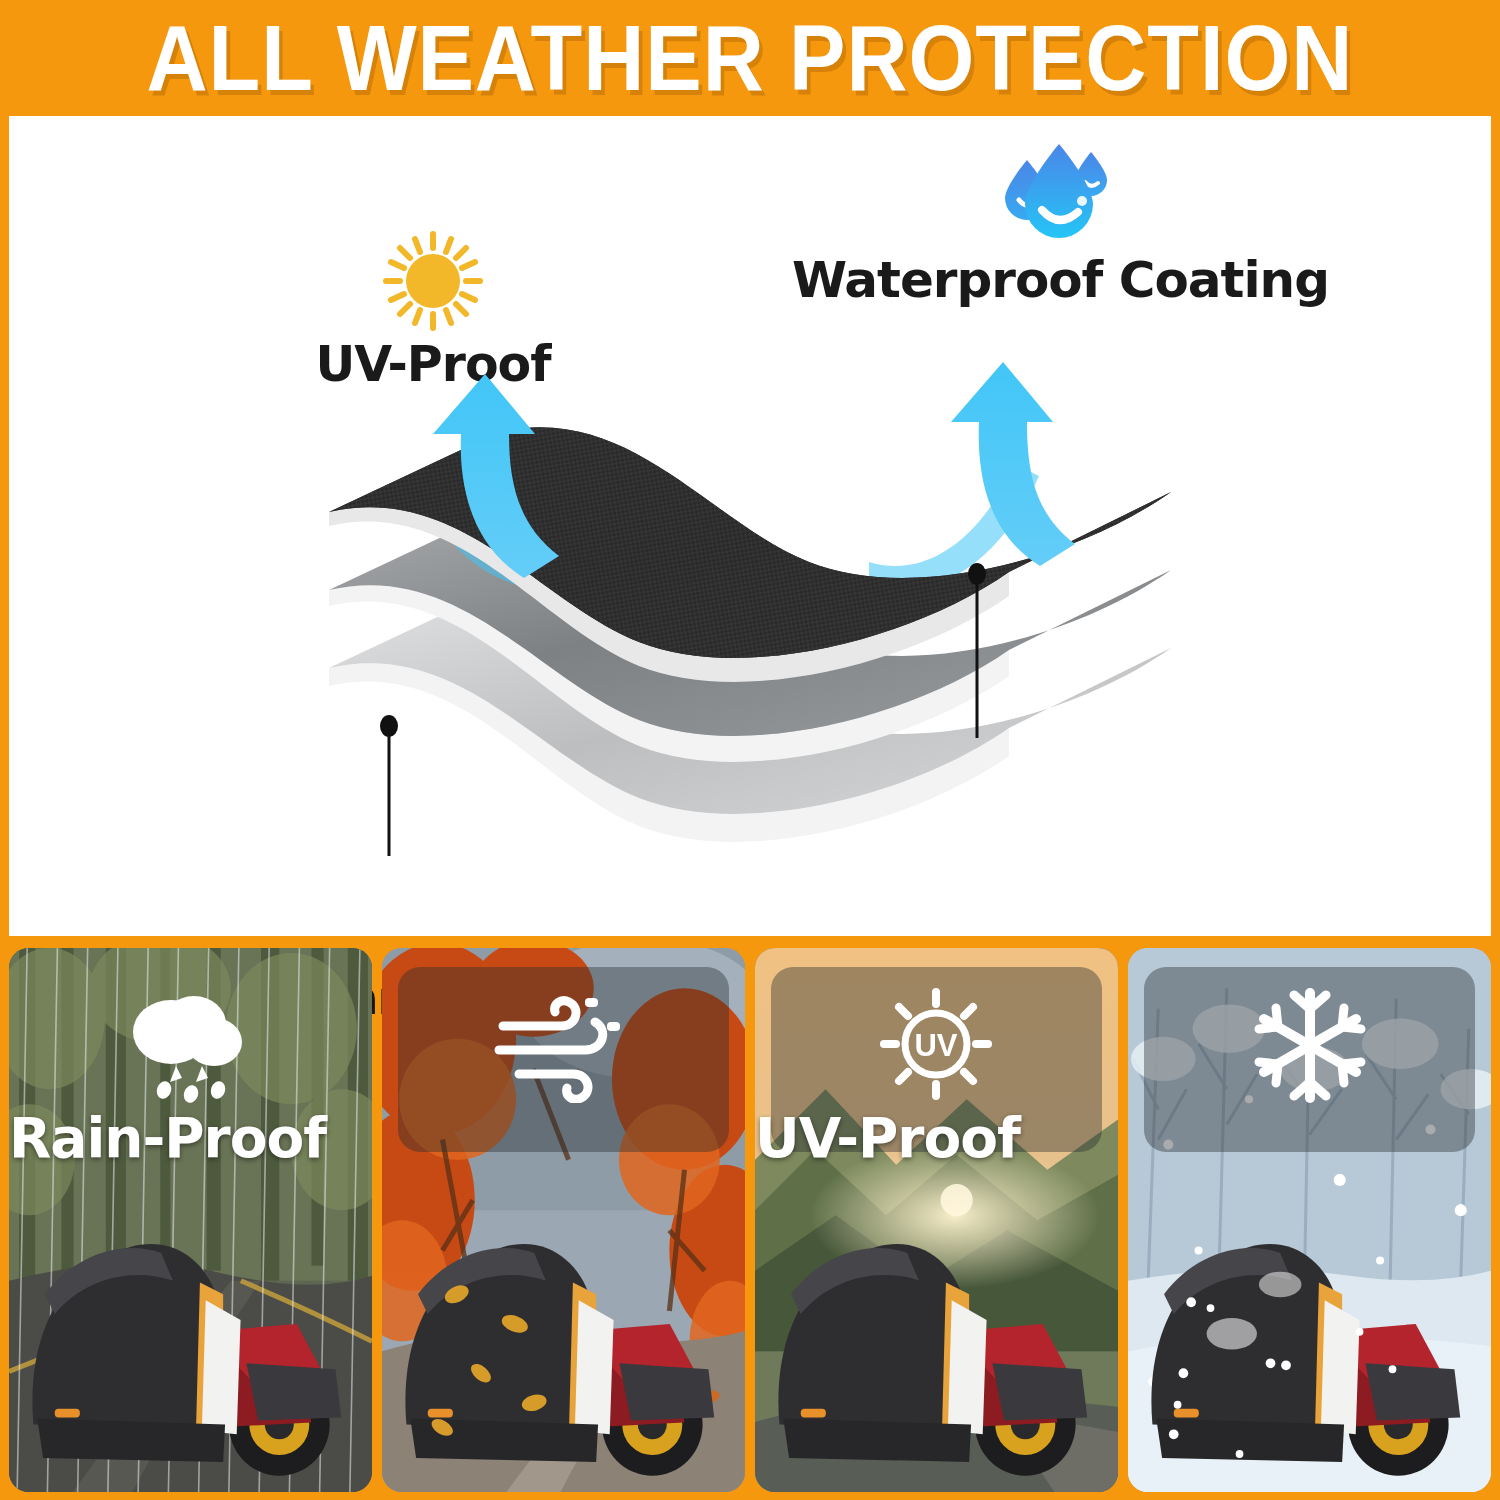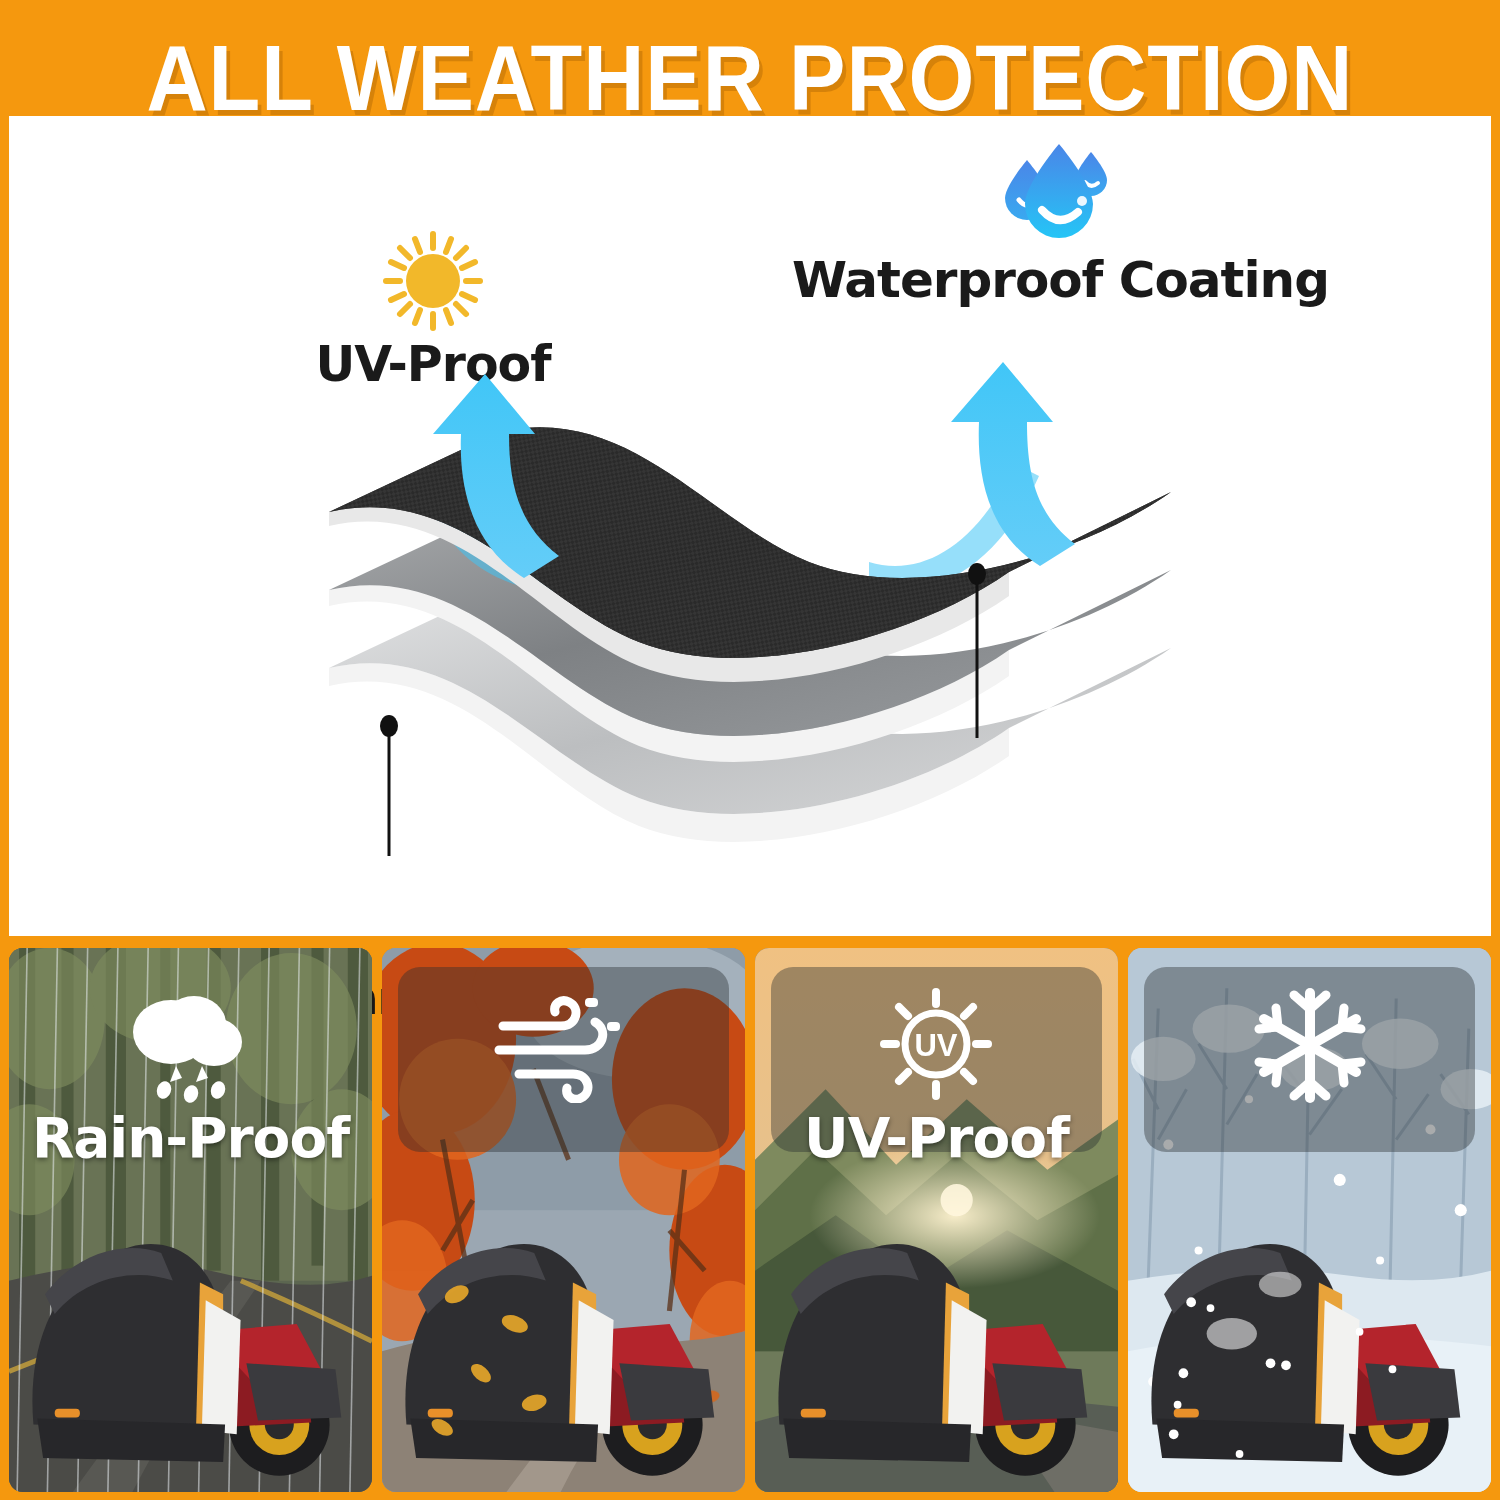--- a/index.html
+++ b/index.html
@@ -2,22 +2,22 @@
 <html><head>
 <meta charset="utf-8">
 <style>
   html,body{margin:0;padding:0;background:#fff;}
   body{width:1500px;height:1500px;overflow:hidden;
        font-family:"Liberation Sans","DejaVu Sans",sans-serif;}
 
   .page{position:relative;width:1500px;height:1500px;background:#F5980E;overflow:hidden;}
 
   
-  .header{position:absolute;left:0;top:0;width:1500px;height:124px;background:#F5980E;
-          display:flex;align-items:flex-end;justify-content:center;overflow:hidden;}
+  .header{position:absolute;left:0;top:12px;width:1500px;height:124px;background:#F5980E;
+          display:flex;align-items:flex-start;justify-content:center;overflow:hidden;}
   .header-title{
       font-family:"Liberation Sans Narrow","Liberation Sans",sans-serif;
       font-weight:bold;font-size:92px;letter-spacing:1px;color:#FFFFFF;
       transform:scaleX(.92);white-space:nowrap;line-height:1;
       text-shadow:4px 5px 0 rgba(150,85,0,.32);}
 
   
   .diagram{position:absolute;left:9px;top:116px;width:1482px;height:820px;background:#FFFFFF;}
 
   
@@ -39,29 +39,29 @@
   
   .callout{position:absolute;font-size:46px;font-weight:bold;color:#171717;
            letter-spacing:-1px;white-space:nowrap;
            font-family:"DejaVu Sans","Liberation Sans",sans-serif;}
   .callout.oxford{left:885px;top:755px;}
   .callout.pu{left:45px;top:855px;}
 
   
   .panels{position:absolute;left:9px;top:948px;width:1482px;height:544px;
           display:flex;gap:10px;}
-  .panel{position:relative;flex:1;border-radius:14px;overflow:hidden;background:#777;}
+  .panel{position:relative;flex:1;border-radius:20px;overflow:hidden;background:#777;}
 
   .scene{position:absolute;inset:0;}
   .overlay-box{position:absolute;left:4.5%;top:3.5%;width:91%;height:34%;
                border-radius:22px;background:rgba(40,44,48,.40);}
   .overlay-box.hidden{background:transparent;}
   .panel-icon{position:absolute;left:0;right:0;top:5%;height:26%;
               display:flex;align-items:center;justify-content:center;}
-  .panel-label{position:absolute;left:0;right:0;top:29%;text-align:center;
+  .panel-label{position:absolute;left:0;right:0;top:29%;
                font-size:55px;font-weight:bold;color:#fff;letter-spacing:-1px;
                font-family:"DejaVu Sans","Liberation Sans",sans-serif;
                text-shadow:0 2px 5px rgba(0,0,0,.45);}
 
   
   .bike{position:absolute;left:2%;bottom:0;width:96%;height:58%;}
 </style>
 </head>
 <body>
 

